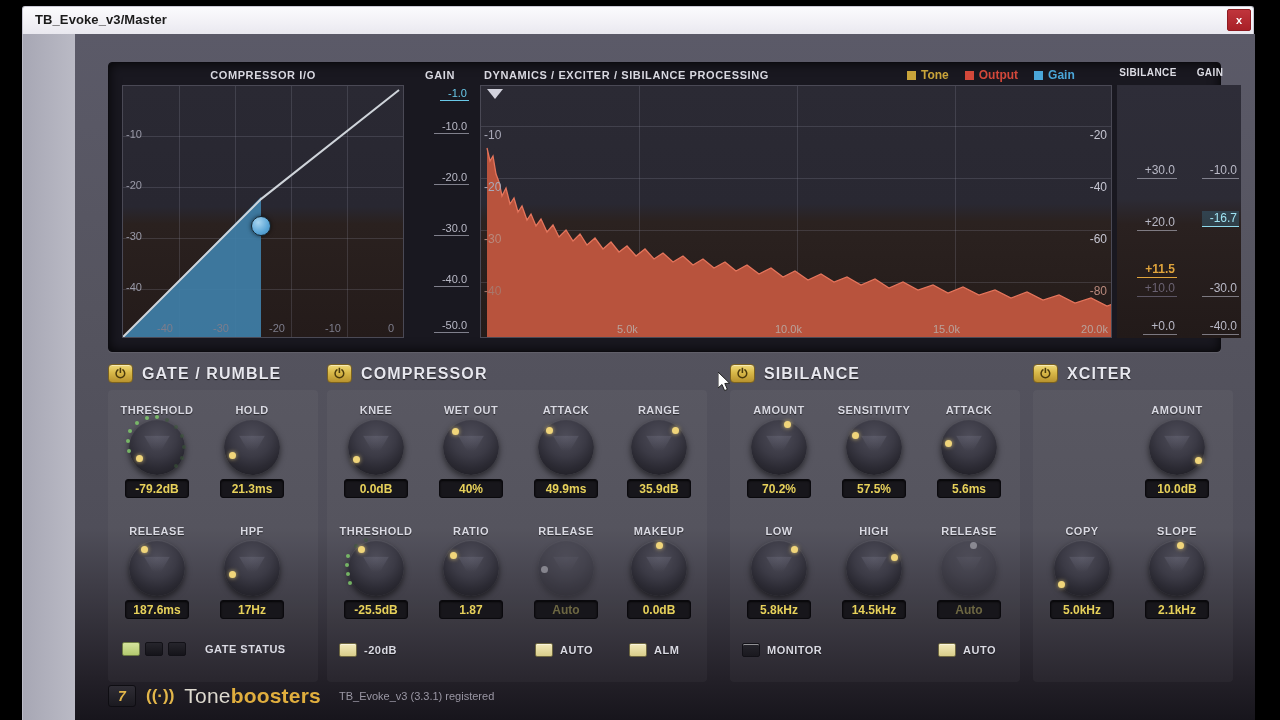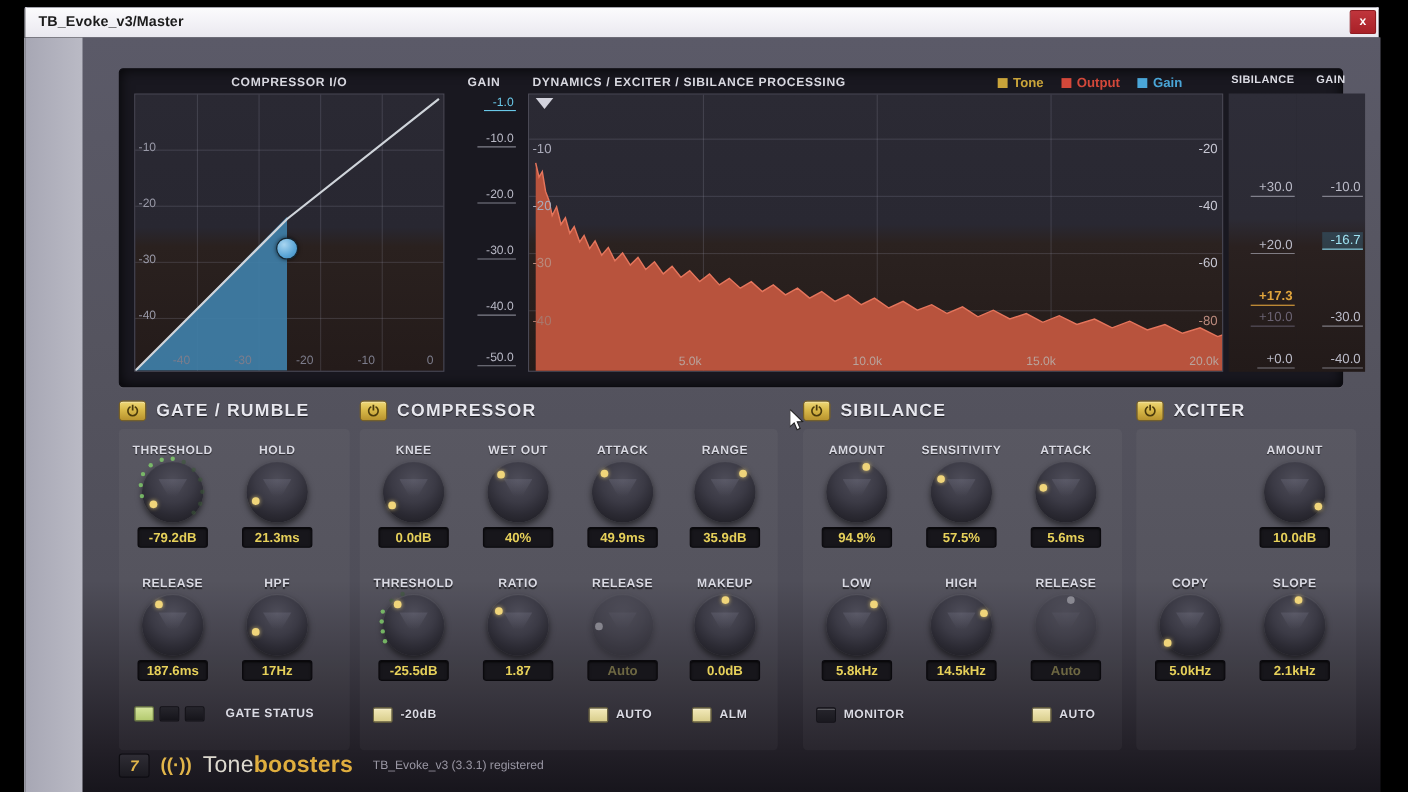--- a/index.html
+++ b/index.html
@@ -342,21 +342,21 @@
             <div class="spec-xlbl" style="left:294px">10.0k</div>
             <div class="spec-xlbl" style="left:452px">15.0k</div>
             <div class="spec-xlbl" style="right:3px">20.0k</div>
           </div>
 
           <div class="meter-col" style="left:1008px;">
             <div class="meter-bg"></div>
             <div class="hdr">SIBILANCE</div>
             <div class="meter-tick" style="top:78px">+30.0</div>
             <div class="meter-tick" style="top:130px">+20.0</div>
-            <div class="meter-tick amber" style="top:177px">+17.3</div>
+            <div class="meter-tick amber" style="top:177px">+11.5</div>
             <div class="meter-tick ghost" style="top:196px">+10.0</div>
             <div class="meter-tick" style="top:234px">+0.0</div>
           </div>
 
           <div class="meter-col" style="left:1070px;">
             <div class="meter-bg"></div>
             <div class="hdr">GAIN</div>
             <div class="meter-tick" style="top:78px">-10.0</div>
             <div class="meter-tick cyan" style="top:126px">-16.7</div>
             <div class="meter-tick" style="top:196px">-30.0</div>
@@ -518,21 +518,21 @@
                 <span>⏻</span>
               </div>
             <div class="mod-title">SIBILANCE</div>
           </div>
           <div class="mod-body" style="width:290px;height:292px;">
             <div class="ctrl" style="left:8px;top:14px;">
               <div class="lbl">AMOUNT</div>
               <div class="knob">
                   <div class="ind" style="left:33px;top:2px"></div>
                 </div>
-              <div class="val">94.9%</div>
+              <div class="val">70.2%</div>
             </div>
             <div class="ctrl" style="left:103px;top:14px;">
               <div class="lbl">SENSITIVITY</div>
               <div class="knob">
                   <div class="ind" style="left:6px;top:13px"></div>
                 </div>
               <div class="val">57.5%</div>
             </div>
             <div class="ctrl" style="left:198px;top:14px;">
               <div class="lbl">ATTACK</div>

